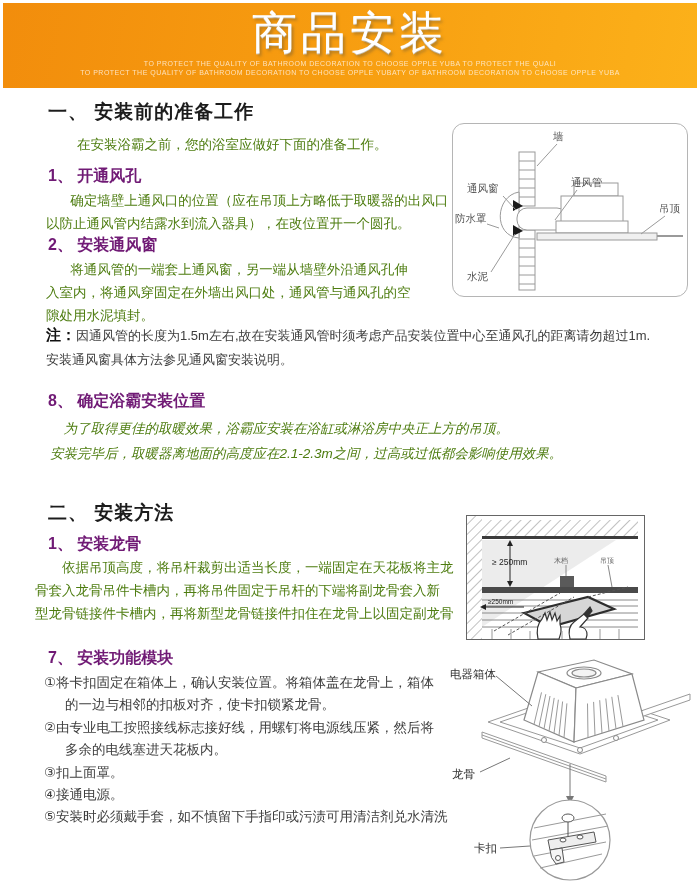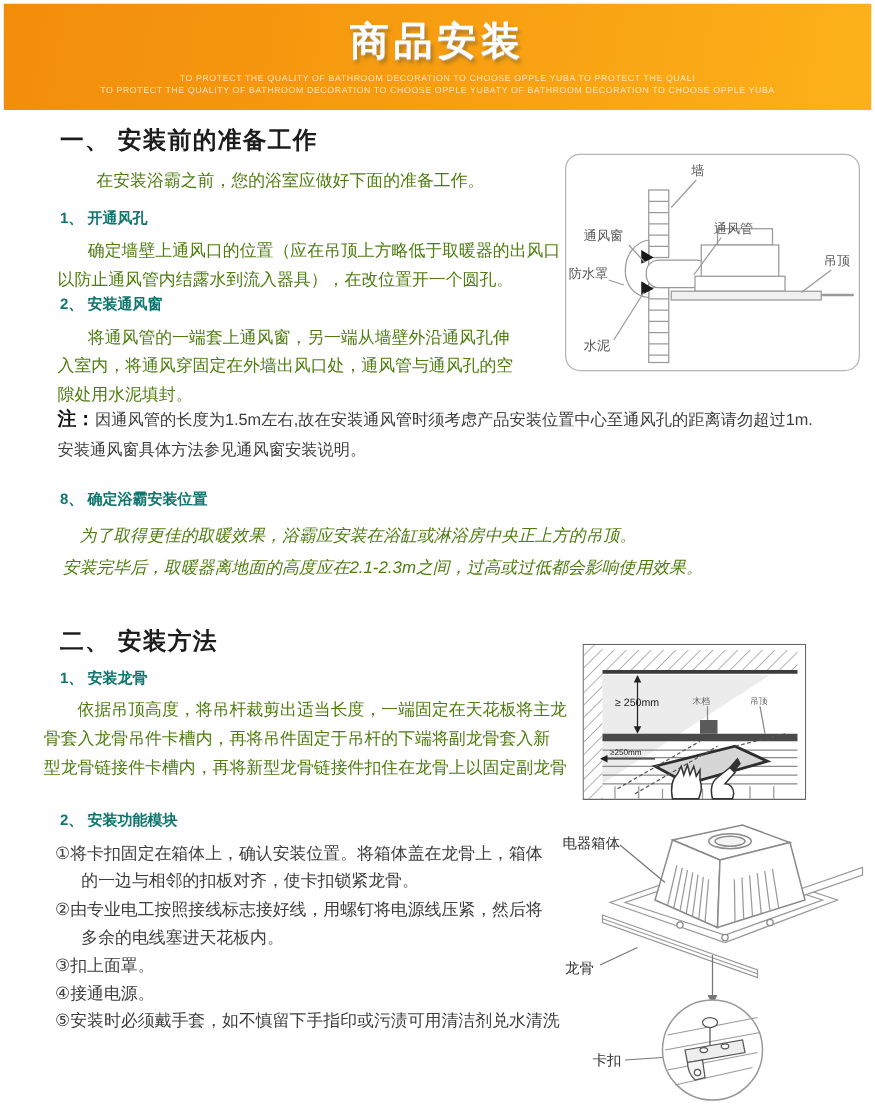--- a/index.html
+++ b/index.html
@@ -10,31 +10,31 @@
   }
   .abs{position:absolute;}
   
   .banner{
     left:3px;top:3px;width:694px;height:85px;
     background:linear-gradient(100deg,#f28d0c 0%,#f79d10 48%,#fcb11a 100%);
     text-align:center;
   }
   .banner-title{
     margin-top:4px;
-    font-size:31px;font-weight:bold;color:#ffffff;letter-spacing:4px;
+    font-size:45px;font-weight:normal;color:#ffffff;letter-spacing:4px;
     text-shadow:2px 3px 3px rgba(120,95,50,.55),0 1px 0 #e8e8e8;
     line-height:52px;
   }
   .banner-sub{
     font-size:7px;line-height:9px;color:rgba(255,244,230,.8);
     letter-spacing:.5px;white-space:nowrap;
   }
   
   .h1{font-size:19px;font-weight:bold;color:#1c1c1c;letter-spacing:1px;}
-  .h2{font-size:12px;font-weight:bold;color:#0f766e;}
+  .h2{font-size:16px;font-weight:bold;color:#701a75;}
   .body{font-size:13.5px;line-height:23px;color:#4d7c0f;white-space:pre-line;}
   .ind18{text-indent:1.8em;}
   .ind20{text-indent:2em;}
   .ind10{text-indent:1em;}
   .note-label{font-size:15px;font-weight:bold;color:#111;}
   .note-text{font-size:13px;color:#3d3d3d;}
   .note-wrap{font-size:13px;line-height:23.5px;white-space:pre-line;}
   .list-item{font-size:13.5px;line-height:22.4px;color:#3d3d3d;
     white-space:pre-line;padding-left:21px;text-indent:-21px;}
   
@@ -77,21 +77,21 @@
 <div class="abs body ind10" style="left:50px;top:416px;width:630px;line-height:25px;font-style:italic;">为了取得更佳的取暖效果，浴霸应安装在浴缸或淋浴房中央正上方的吊顶。
 安装完毕后，取暖器离地面的高度应在2.1-2.3m之间，过高或过低都会影响使用效果。</div>
 
 <div class="abs h1" style="left:48px;top:500px;">二、 安装方法</div>
 
 <div class="abs h2" style="left:48px;top:534px;">1、 安装龙骨</div>
 <div class="abs body ind20" style="left:35px;top:556px;width:426px;">依据吊顶高度，将吊杆裁剪出适当长度，一端固定在天花板将主龙
 骨套入龙骨吊件卡槽内，再将吊件固定于吊杆的下端将副龙骨套入新
 型龙骨链接件卡槽内，再将新型龙骨链接件扣住在龙骨上以固定副龙骨</div>
 
-<div class="abs h2" style="left:48px;top:648px;">2、 安装功能模块</div>
+<div class="abs h2" style="left:48px;top:648px;">7、 安装功能模块</div>
 <div class="abs" style="left:44px;top:672px;width:442px;">
   <div class="list-item">①将卡扣固定在箱体上，确认安装位置。将箱体盖在龙骨上，箱体
 的一边与相邻的扣板对齐，使卡扣锁紧龙骨。</div>
   <div class="list-item">②由专业电工按照接线标志接好线，用螺钉将电源线压紧，然后将
 多余的电线塞进天花板内。</div>
   <div class="list-item">③扣上面罩。</div>
   <div class="list-item">④接通电源。</div>
   <div class="list-item">⑤安装时必须戴手套，如不慎留下手指印或污渍可用清洁剂兑水清洗</div>
 </div>
 

